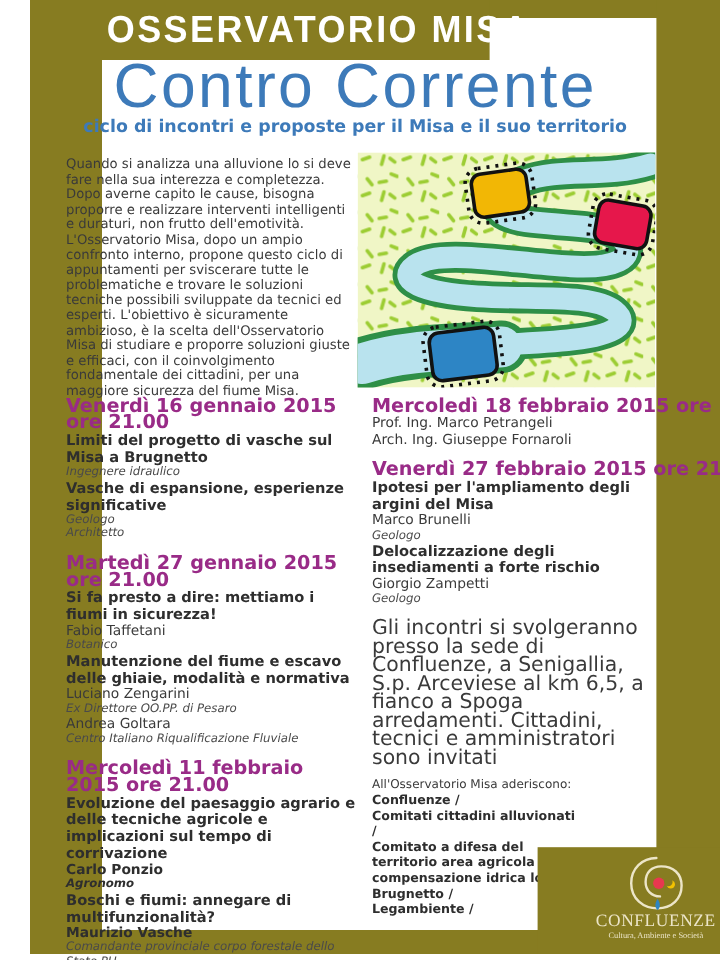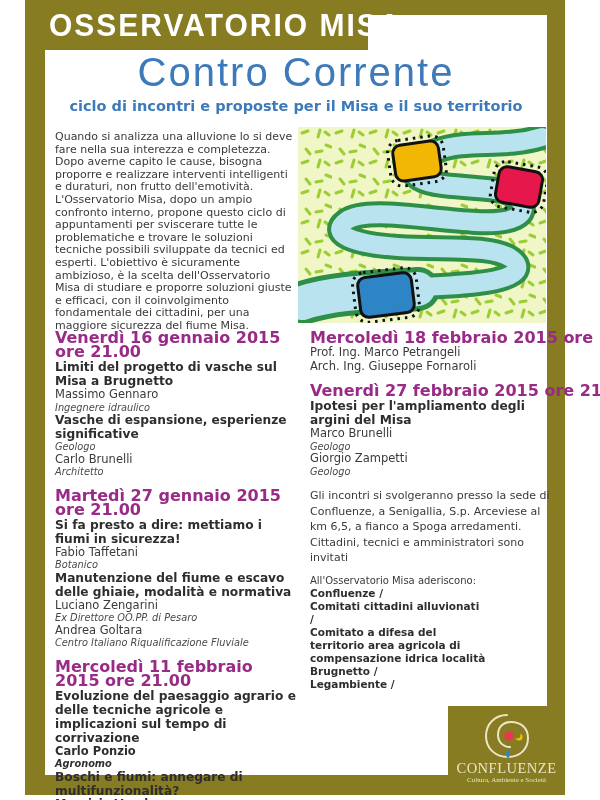--- a/index.html
+++ b/index.html
@@ -1,42 +1,42 @@
 <!DOCTYPE html>
 <html><head>
 <meta charset="utf-8">
 <style>
   html,body{margin:0;padding:0;background:#fff;}
   .page{position:relative;width:600px;height:800px;background:#fff;overflow:hidden;
         font-family:"DejaVu Sans",sans-serif;color:#3a3a3a;}
-  .olive{background:#877c21;position:absolute;}
+  .olive{background:#877c21;position:absolute;padding-left:40px;}
   .bar-left{left:25px;top:0;width:20px;height:795px;}
   .bar-right{left:547px;top:0;width:18px;height:795px;}
   .bar-top{left:45px;top:0;width:502px;height:15px;}
   .bar-bottom{left:25px;top:775px;width:540px;height:20px;}
   .brand-tab{left:25px;top:0;width:343px;height:50px;}
   .brand-text{display:block;padding:8px 0 0 24px;color:#fff;font-family:"Liberation Sans",sans-serif;
         font-weight:bold;font-size:30px;letter-spacing:2px;white-space:nowrap;transform:scaleY(1.05);}
   .main-title{position:absolute;left:45px;top:46px;width:502px;text-align:center;color:#3d7ab9;
-        font-family:"Liberation Sans",sans-serif;font-size:40px;line-height:52px;letter-spacing:2px;}
+        font-family:"Liberation Sans",sans-serif;font-size:52px;line-height:52px;letter-spacing:2px;}
   .subtitle{position:absolute;left:45px;top:98px;width:502px;text-align:center;color:#3d7ab9;
         font-size:14.5px;font-weight:bold;}
   .intro{position:absolute;left:55px;top:131px;width:240px;font-size:11px;line-height:12.6px;margin:0;}
   .illustration{position:absolute;left:298px;top:127px;width:248px;height:196px;}
   .col{position:absolute;top:331px;}
   .col-left{left:55px;width:241px;}
   .col-right{left:310px;width:240px;}
   .event{margin:0 0 11px 0;}
   .date{color:#992b87;font-size:16px;font-weight:bold;line-height:14px;margin:0 0 1px 0;}
   .col-right .date{white-space:nowrap;}
   .etitle{font-weight:bold;color:#2e2e2e;font-size:12.2px;line-height:14px;margin:0;}
   .ename{font-size:11.5px;line-height:13.5px;margin:0;}
   .erole{font-size:9.8px;font-style:italic;color:#4a4a4a;line-height:11.5px;margin:0;}
   .bold{font-weight:bold;color:#2e2e2e;}
-  .venue{font-size:11px;line-height:15.5px;margin:9px 0 0 0;width:240px;}
+  .venue{font-size:17px;line-height:15.5px;margin:9px 0 0 0;width:240px;}
   .adherents{margin-top:9px;width:176px;}
   .adh-label{font-size:10px;margin:0 0 1px 0;}
   .adh-item{font-size:10.5px;font-weight:bold;color:#2e2e2e;line-height:13px;margin:0;}
   .logo-block{left:448px;top:706px;width:117px;height:89px;text-align:center;color:#ece5c8;}
   .logo-mark{display:block;margin:5px auto 0 auto;}
   .logo-name{font-family:"Liberation Serif",serif;font-size:14.5px;letter-spacing:.5px;line-height:15px;}
   .logo-tag{font-family:"Liberation Serif",serif;font-size:7px;line-height:9px;}
 </style>
 </head>
 <body>
@@ -93,25 +93,23 @@
         <rect x="56" y="143" width="64" height="50" rx="12" fill="none" stroke="#111" stroke-width="3" stroke-dasharray="2.5 5"></rect>
         <rect x="61" y="148" width="54" height="40" rx="8" fill="#2d85c5" stroke="#111" stroke-width="3"></rect>
       </g>
     </svg>
   </div>
 
   <div class="col col-left">
     <section class="event">
       <h3 class="date">Venerdì 16 gennaio 2015 ore 21.00</h3>
       <p class="etitle">Limiti del progetto di vasche sul Misa a Brugnetto</p>
-      <p class="ename">Massimo Gennaro</p>
       <p class="erole">Ingegnere idraulico</p>
       <p class="etitle">Vasche di espansione, esperienze significative</p>
       <p class="erole">Geologo</p>
-      <p class="ename">Carlo Brunelli</p>
       <p class="erole">Architetto</p>
     </section>
     <section class="event">
       <h3 class="date">Martedì 27 gennaio 2015 ore 21.00</h3>
       <p class="etitle">Si fa presto a dire: mettiamo i fiumi in sicurezza!</p>
       <p class="ename">Fabio Taffetani</p>
       <p class="erole">Botanico</p>
       <p class="etitle">Manutenzione del fiume e escavo delle ghiaie, modalità e normativa</p>
       <p class="ename">Luciano Zengarini</p>
       <p class="erole">Ex Direttore OO.PP. di Pesaro</p>
@@ -133,20 +131,21 @@
     <section class="event">
       <h3 class="date">Mercoledì 18 febbraio 2015 ore 21.00</h3>
       <p class="ename">Prof. Ing. Marco Petrangeli</p>
       <p class="ename">Arch. Ing. Giuseppe Fornaroli</p>
     </section>
     <section class="event">
       <h3 class="date">Venerdì 27 febbraio 2015 ore 21.00</h3>
       <p class="etitle">Ipotesi per l'ampliamento degli argini del Misa</p>
       <p class="ename">Marco Brunelli</p>
       <p class="erole">Geologo</p>
+      <p class="etitle">Delocalizzazione degli insediamenti a forte rischio</p>
       <p class="ename">Giorgio Zampetti</p>
       <p class="erole">Geologo</p>
     </section>
     <p class="venue">Gli incontri si svolgeranno presso la sede di Confluenze, a Senigallia, S.p. Arceviese al km 6,5, a fianco a Spoga arredamenti. Cittadini, tecnici e amministratori sono invitati</p>
     <div class="adherents">
       <p class="adh-label">All'Osservatorio Misa aderiscono:</p>
       <p class="adh-item">Confluenze /</p>
       <p class="adh-item">Comitati cittadini alluvionati /</p>
       <p class="adh-item">Comitato a difesa del territorio area agricola di compensazione idrica località Brugnetto /</p>
       <p class="adh-item">Legambiente /</p>

